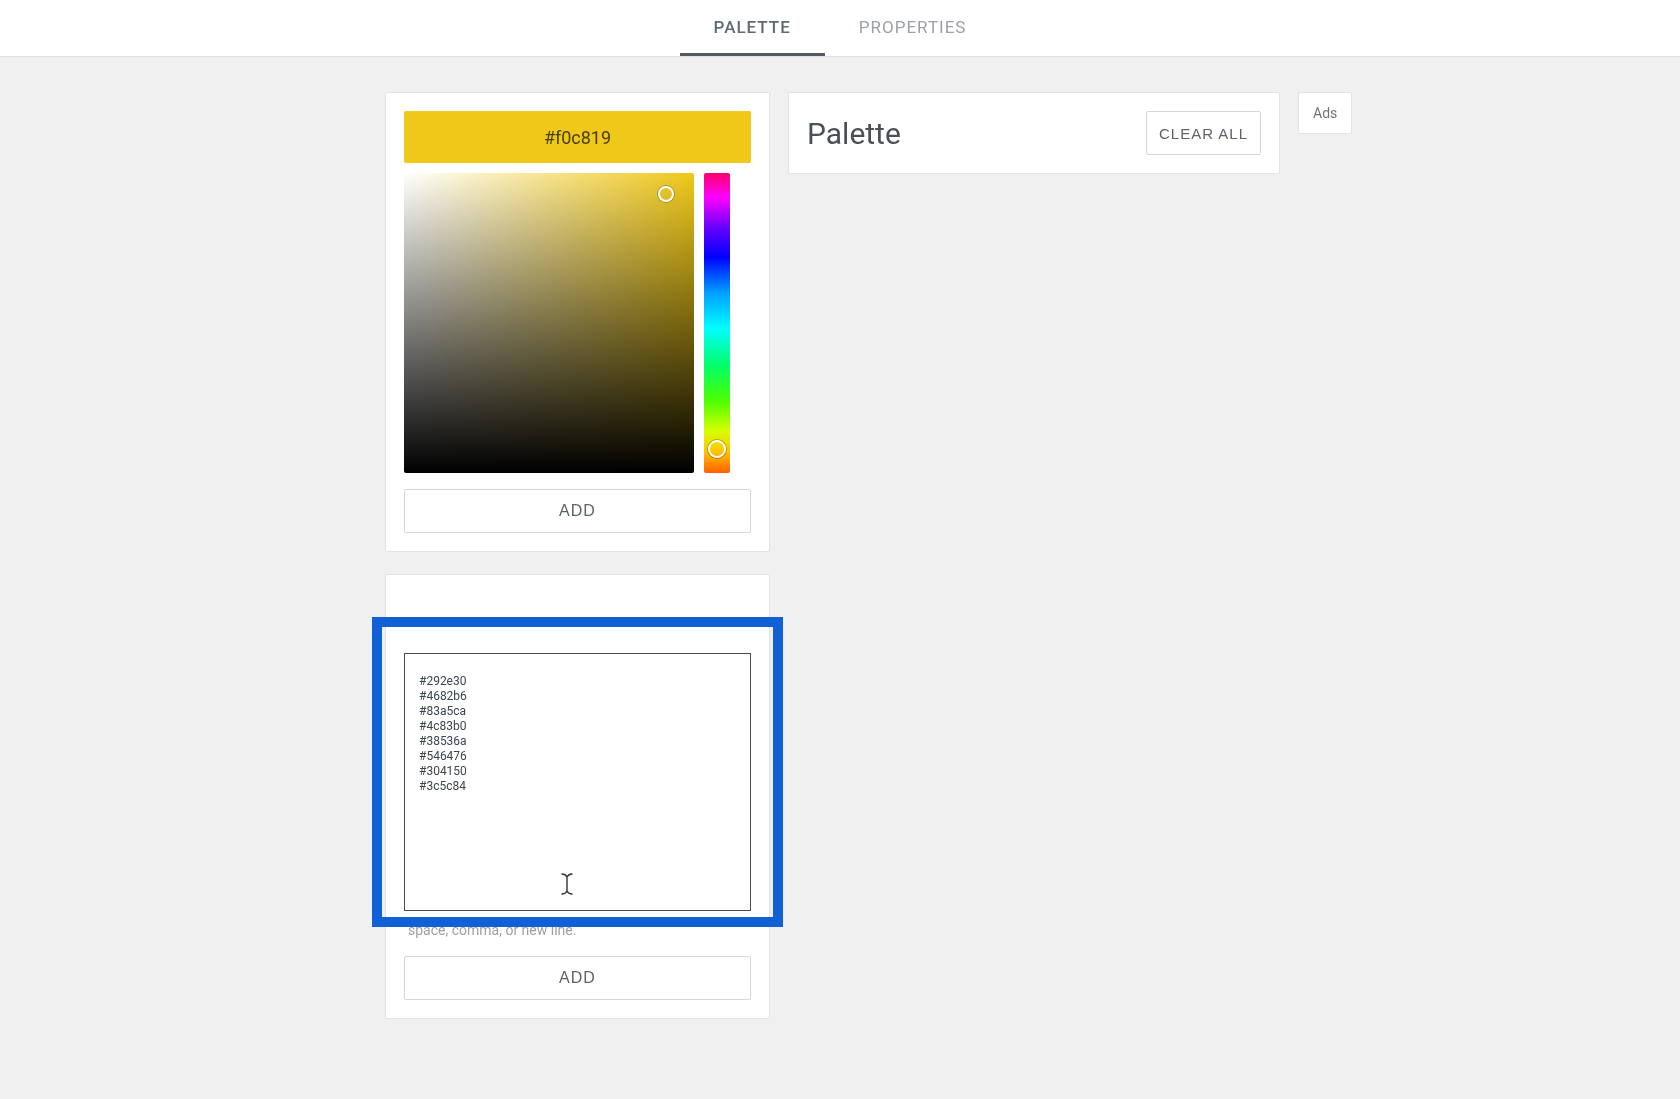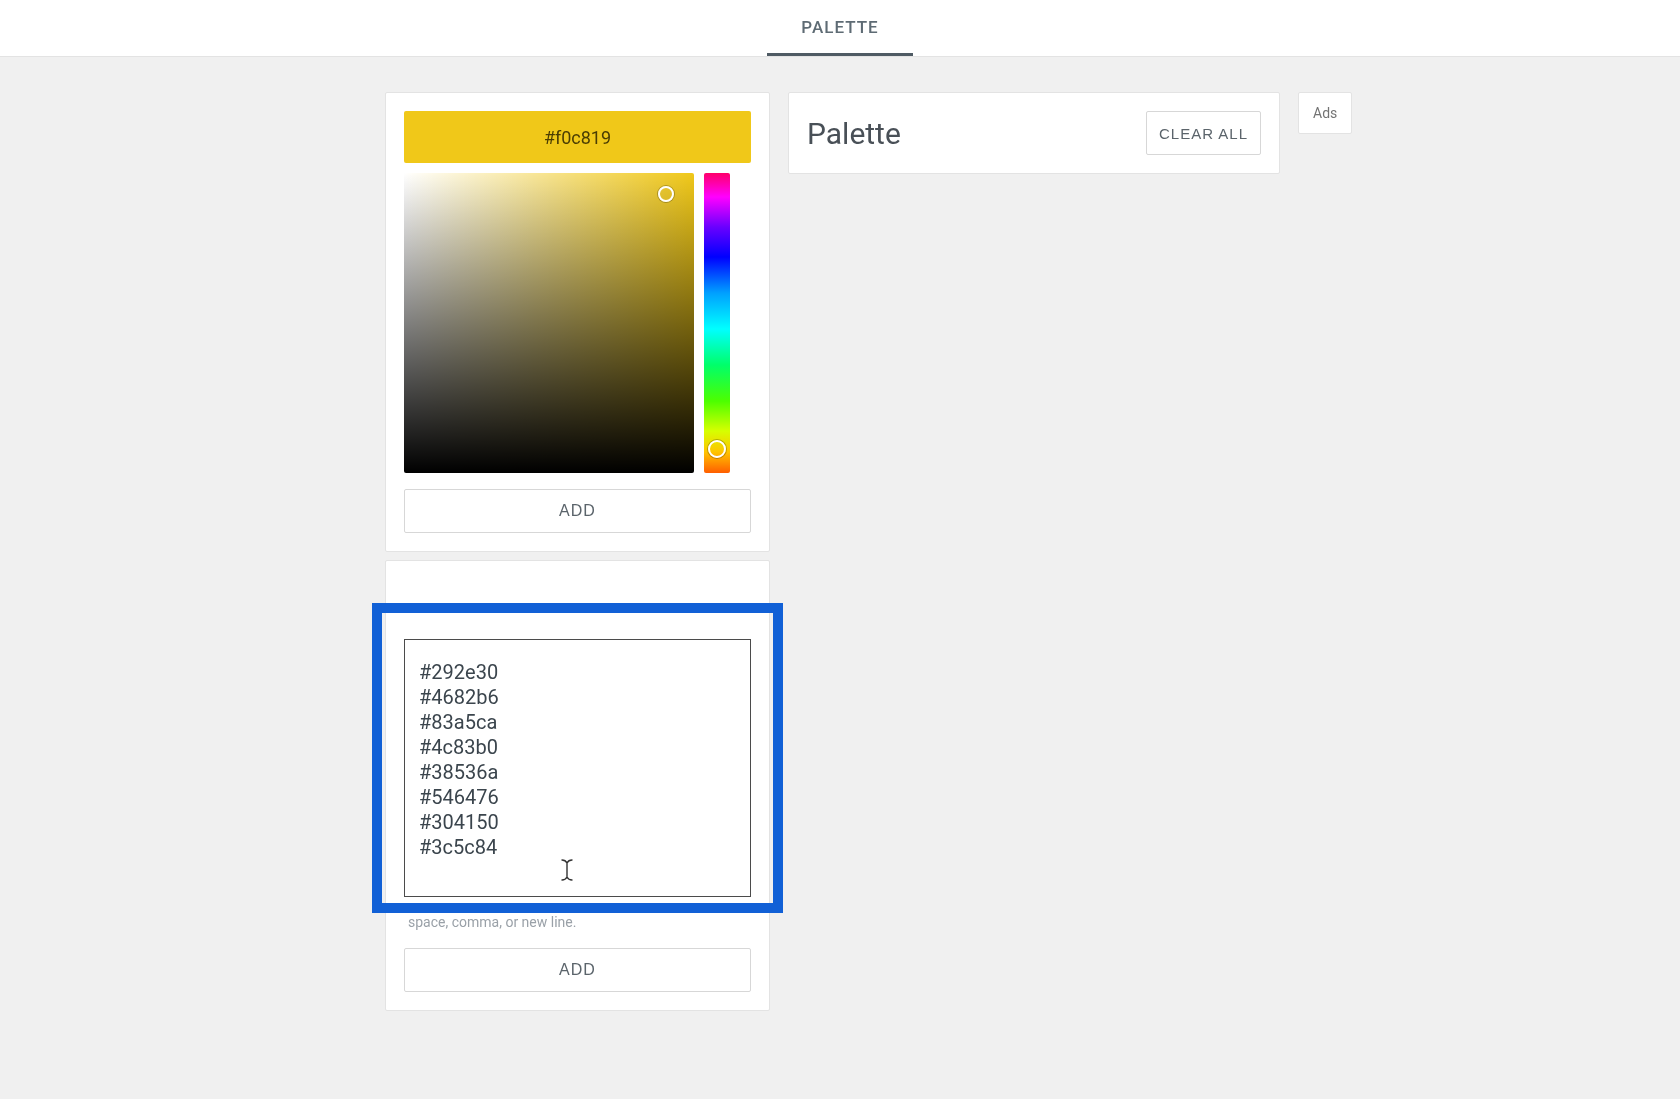--- a/index.html
+++ b/index.html
@@ -38,21 +38,21 @@
     display: flex;
     align-items: flex-start;
     padding: 35px 0 0 0;
     width: 100%;
   }
   .leftcol {
     margin-left: 385px;
     width: 385px;
     display: flex;
     flex-direction: column;
-    gap: 8px;
+    gap: 22px;
   }
   .card {
     background: #fff;
     border: 1px solid #e3e3e3;
     border-radius: 2px;
     padding: 18px;
   }
   .color-header {
     height: 52px;
     border-radius: 2px;
@@ -153,34 +153,34 @@
     height: 310px;
     pointer-events: none;
     z-index: 3;
   }
   .multi-textarea {
     width: 100%;
     height: 258px;
     border: 1px solid #4b4b4b;
     padding: 20px 14px;
     font-family: inherit;
-    font-size: 20px;
+    font-size: 12px;
     line-height: 1.25;
     color: #3b454d;
     resize: none;
     outline: none;
     margin-top: 60px;
     position: relative;
     z-index: 1;
     background: #fff;
   }
   .helper-text {
     font-size: 14px;
     color: #9aa1a8;
-    margin: 12px 4px 0 4px;
+    margin: 6px 4px 0 4px;
     line-height: 1.35;
   }
   .centercol {
     margin-left: 18px;
     width: 492px;
   }
   .palette-card .palette-head {
     display: flex;
     justify-content: space-between;
     align-items: center;
@@ -217,20 +217,23 @@
     pointer-events: none;
   }
   .text-cursor svg { width: 100%; height: 100%; display: block; }
 </style>
 </head>
 <body>
 
 <div class="tabbar">
   <div class="tab active">
     <span>PALETTE</span>
+  </div>
+  <div class="tab">
+    <span>PROPERTIES</span>
   </div>
 </div>
 
 <div class="content-row">
 
   <div class="leftcol">
 
     <div class="card">
       <div class="color-header" style="background:#f0c819;">
         <span>#f0c819</span>

